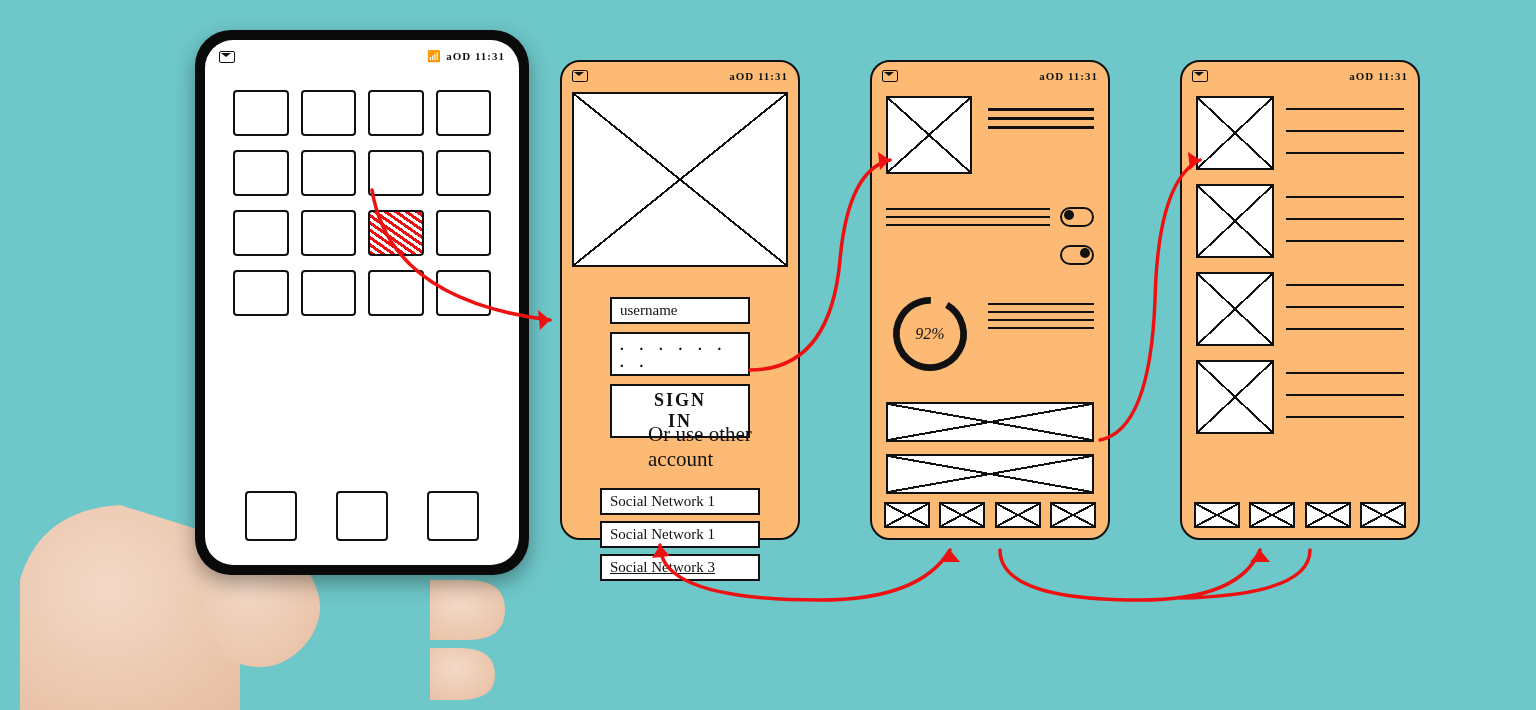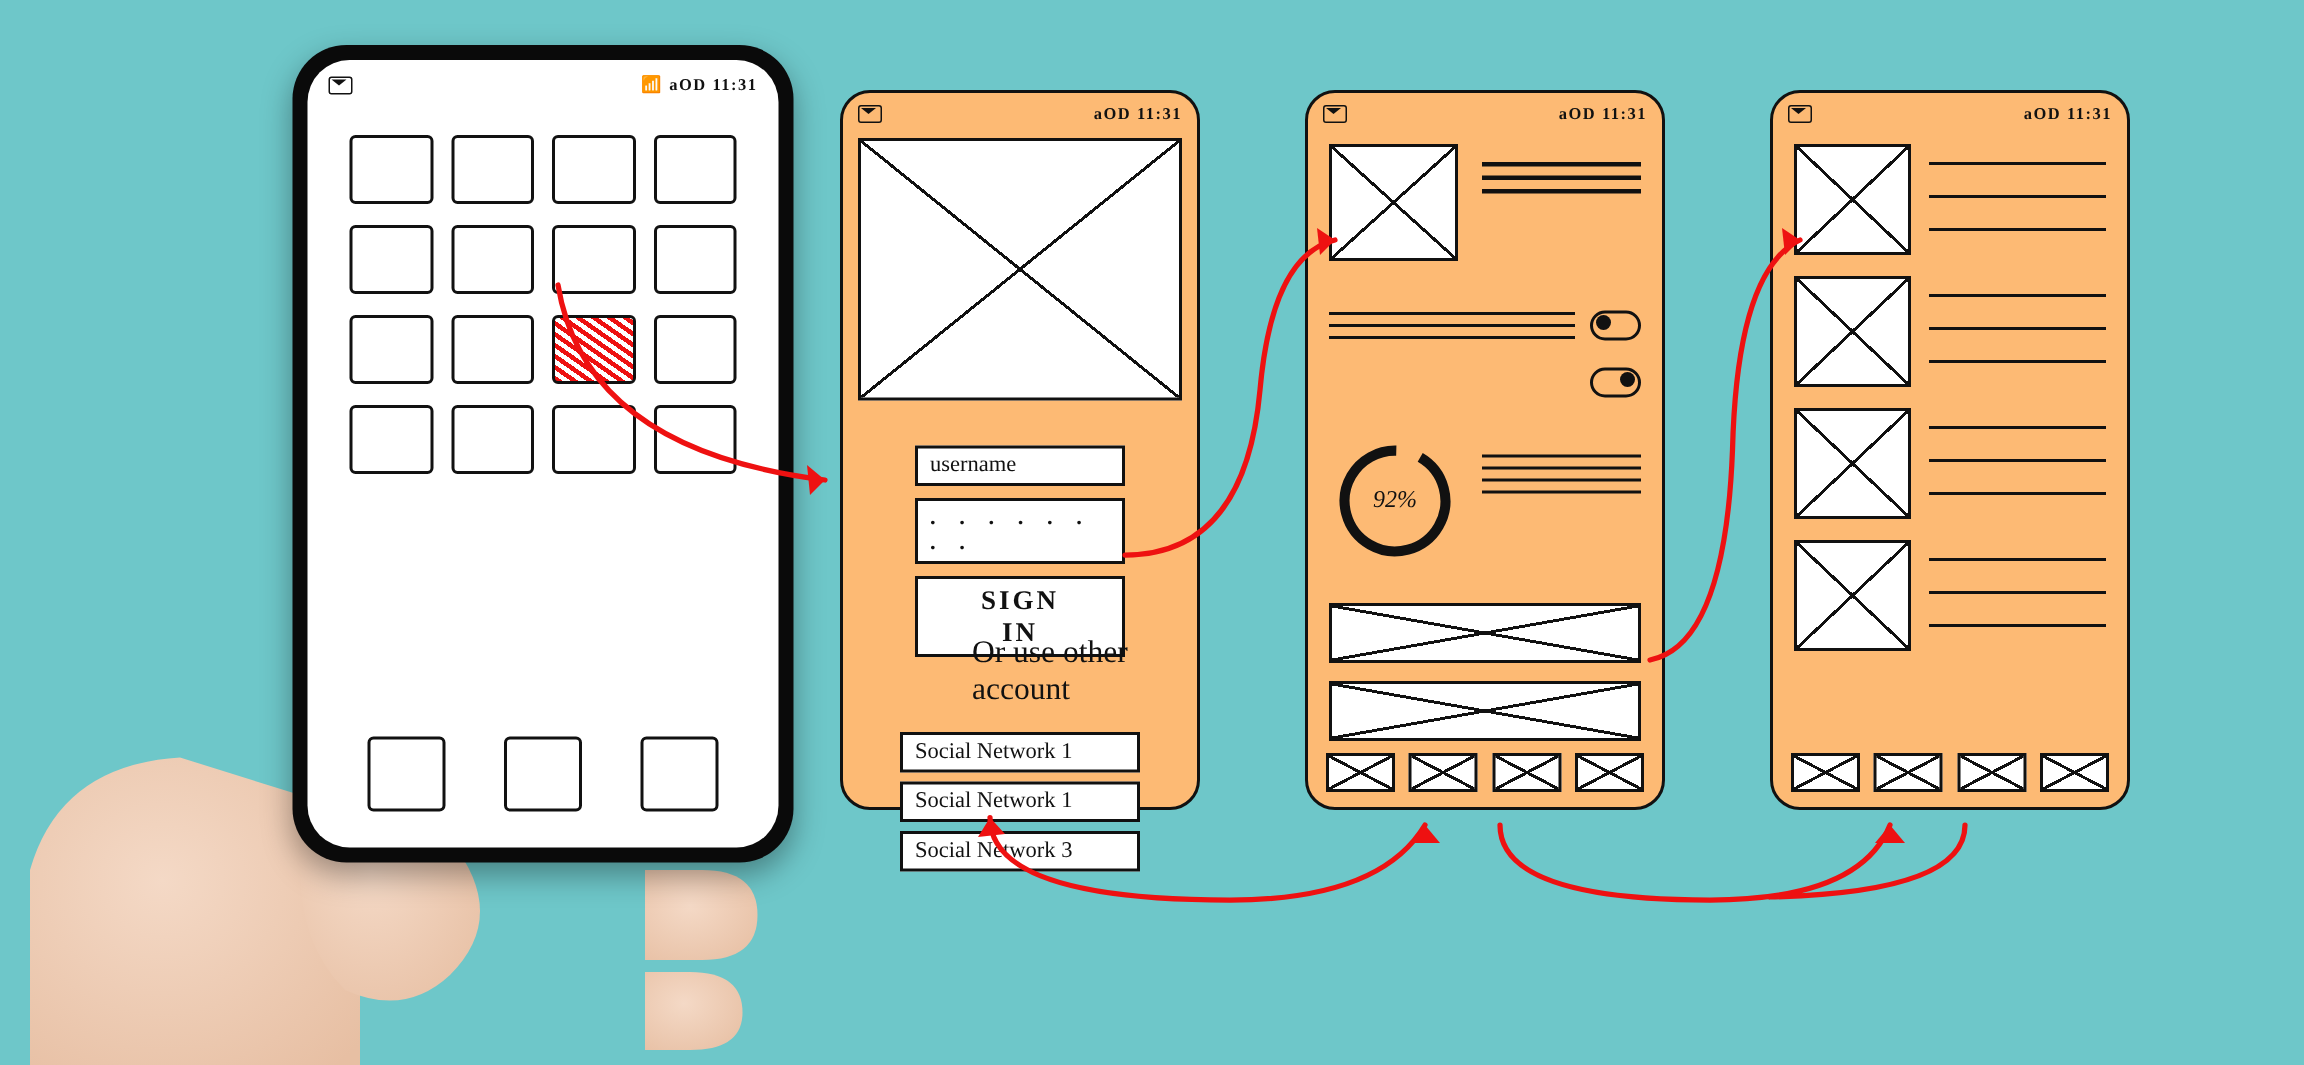--- a/index.html
+++ b/index.html
@@ -144,21 +144,21 @@
     <div class="form">
       <div class="field">username</div>
       <div class="field pwd">. . . . . . . .</div>
       <div class="btn" style="font-size:18px;font-weight:bold;letter-spacing:2px;">SIGN IN</div>
     </div>
     <div class="alt">
       <div class="lbl">Or use other account</div>
       <div id="alt-opts">
           <div class="field" style="margin-top: 6px; font-family: Liberation Serif, serif;">Social Network 1</div>
           <div class="field" style="margin-top: 6px;">Social Network 1</div>
-          <div class="field" style="margin-top: 6px;">Social Network 3</div>
+          <div class="field" style="margin-top: 6px; text-decoration: underline;">Social Network 3</div>
         </div>
     </div>
   </div>
 
   <div id="s3" class="screen wf">
     <div class="status-bar">
       <span class="mail-ico"></span>
       <span class="right"><span>aOD</span> <span>11:31</span></span>
     </div>
     <div class="xbox topimg"></div>

